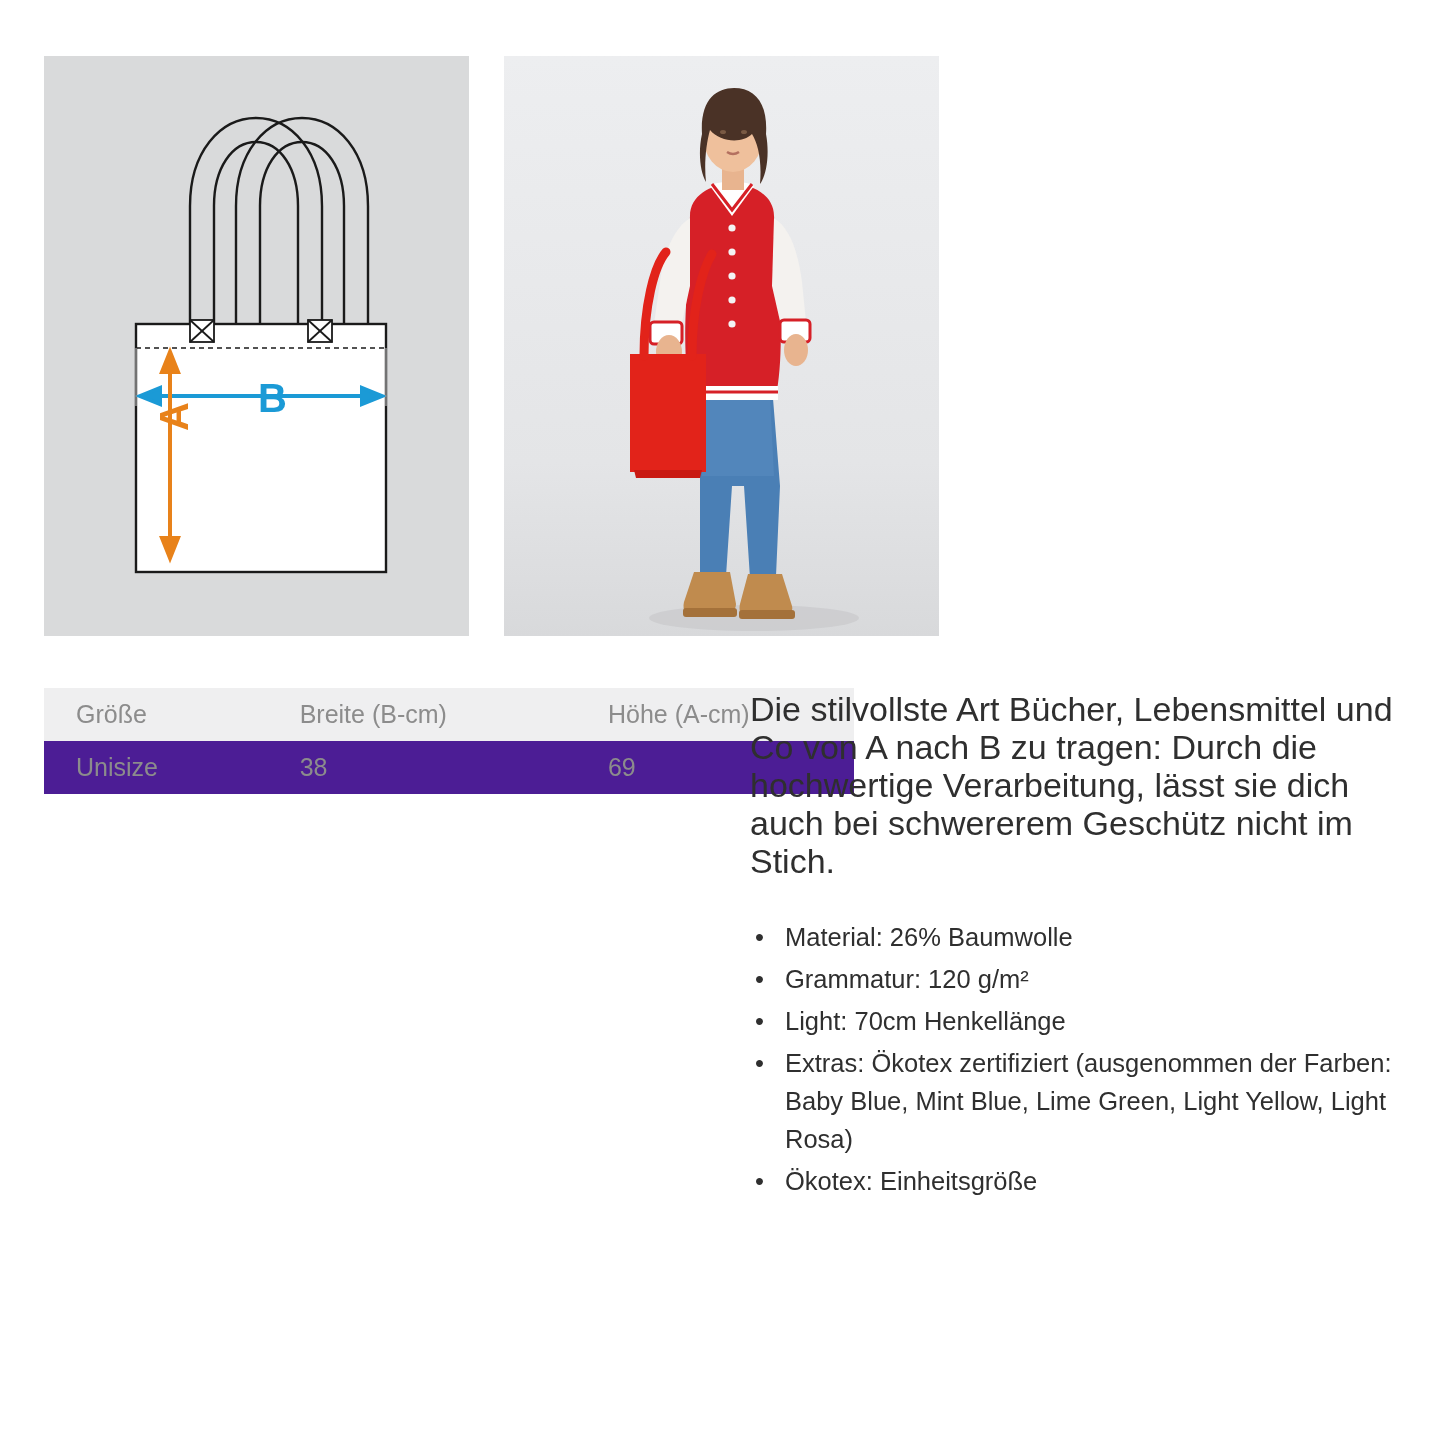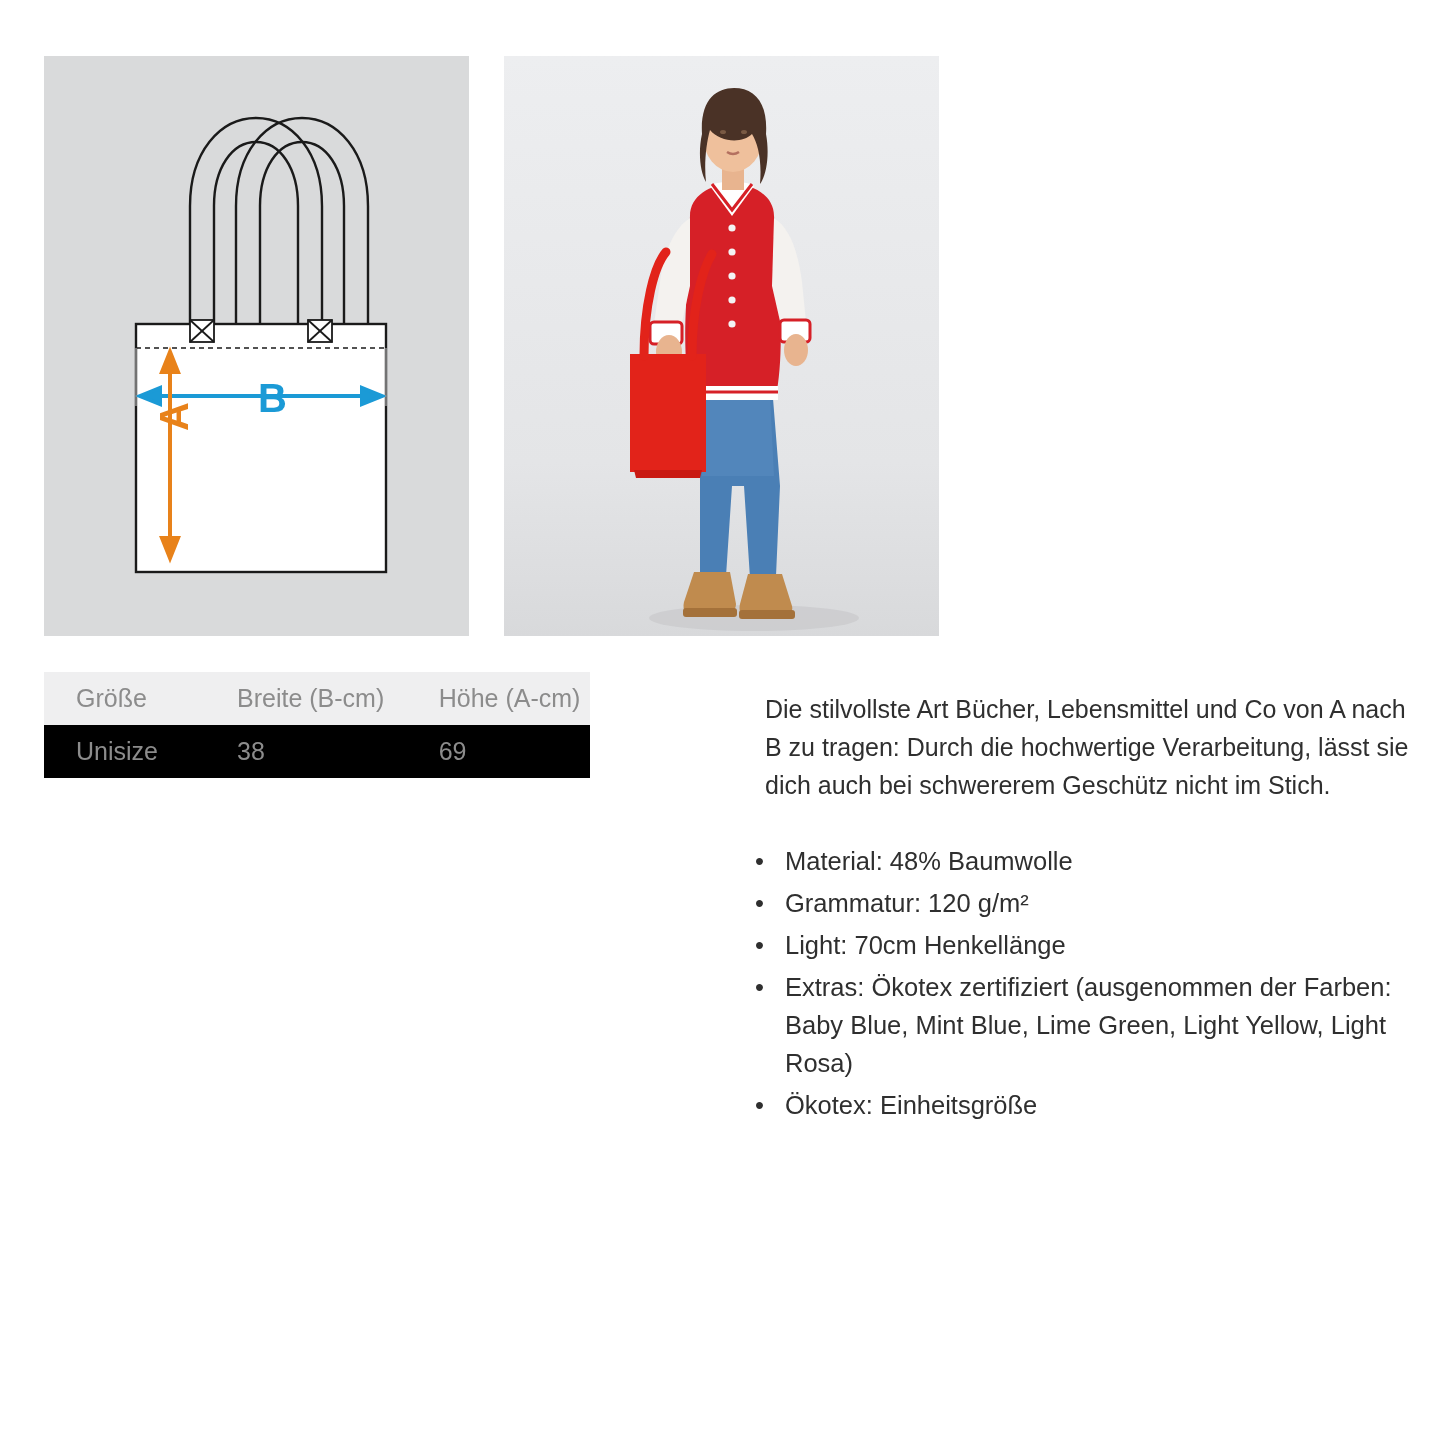--- a/index.html
+++ b/index.html
@@ -42,49 +42,49 @@
     height: 580px;
     background: #e7e8ea;
     position: relative;
     overflow: hidden;
   }
 
   
   .size-table {
     position: absolute;
     left: 44px;
-    top: 672px;
-    width: 546px;
+    top: 688px;
+    width: 810px;
     border-collapse: collapse;
   }
   .size-table th, .size-table td {
     text-align: left;
     font-weight: normal;
     font-size: 25px;
     color: #8c8c8c;
     padding: 12px 0 12px 32px;
   }
   .size-table thead tr { background: #efeff0; }
-  .size-table tbody tr { background: #000000; }
+  .size-table tbody tr { background: #4c1d95; }
   .size-table col.c1 { width: 185px; }
   .size-table col.c2 { width: 255px; }
   .size-table col.c3 { width: 230px; }
 
   
   .description {
     position: absolute;
     left: 750px;
     top: 690px;
     width: 660px;
   }
   .desc-paragraph {
-    font-size: 25px;
+    font-size: 34px;
     line-height: 38px;
     color: #2f2f2f;
-    margin: 0 0 38px 15px;
+    margin: 0 0 38px 0;
   }
   .spec-list {
     list-style: none;
     margin: 0;
     padding: 0;
   }
   .spec-list li {
     font-size: 25.5px;
     line-height: 38px;
     color: #2f2f2f;
@@ -251,21 +251,21 @@
         <td>69</td>
       </tr>
     </tbody>
   </table>
 
   <div class="description">
     <p class="desc-paragraph">Die stilvollste Art Bücher, Lebensmittel und Co von A nach B zu tragen: Durch die hochwertige Verarbeitung, lässt sie dich auch bei schwererem Geschütz nicht im Stich.</p>
     <ul class="spec-list">
       <li>
         <span class="bullet">•</span>
-        <span>Material: 48% Baumwolle</span>
+        <span>Material: 26% Baumwolle</span>
       </li>
       <li>
         <span class="bullet">•</span>
         <span>Grammatur: 120 g/m²</span>
       </li>
       <li>
         <span class="bullet">•</span>
         <span>Light: 70cm Henkellänge</span>
       </li>
       <li>

